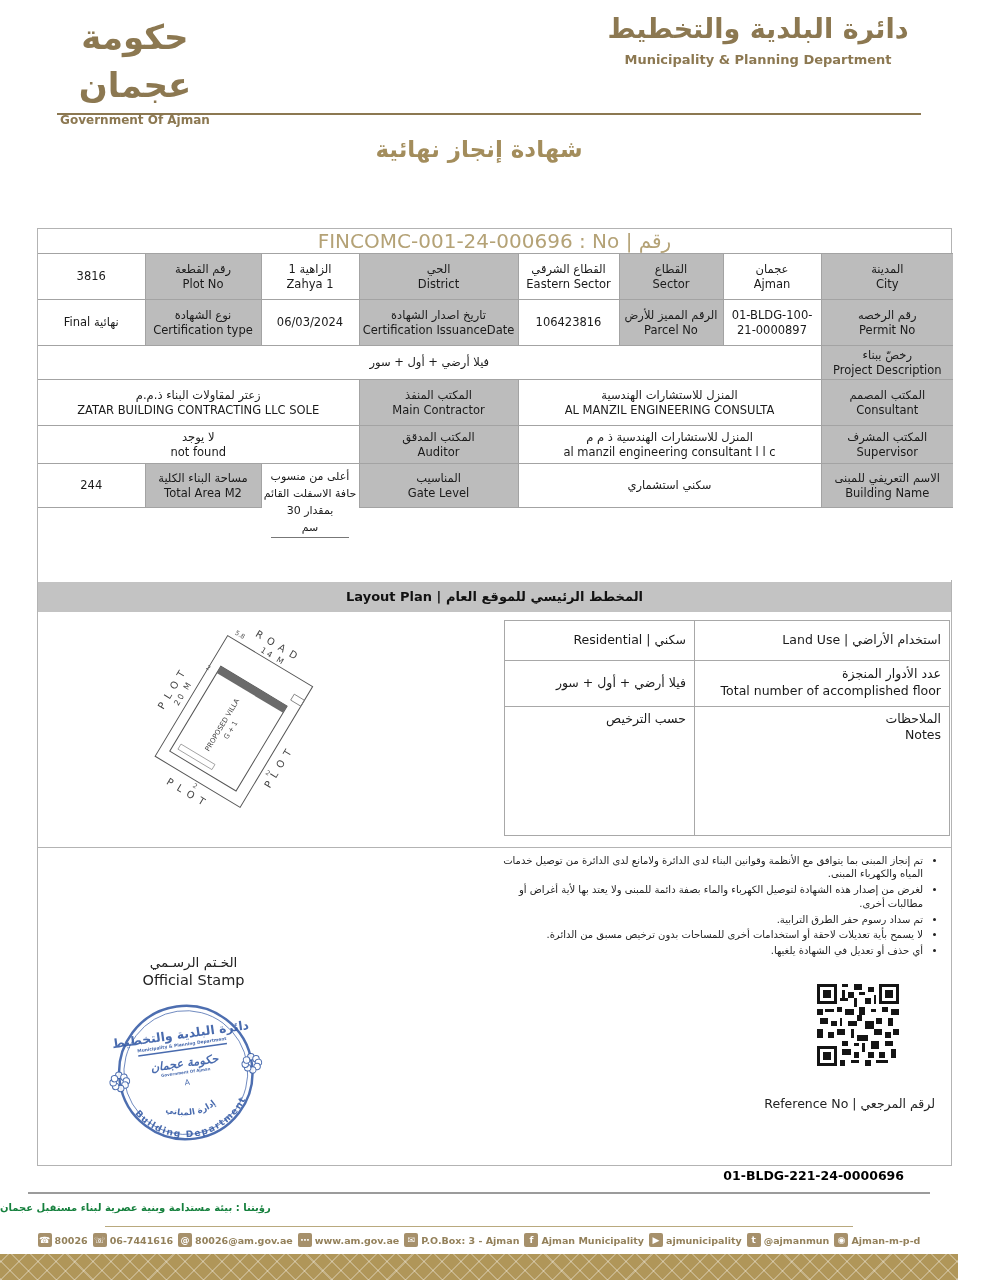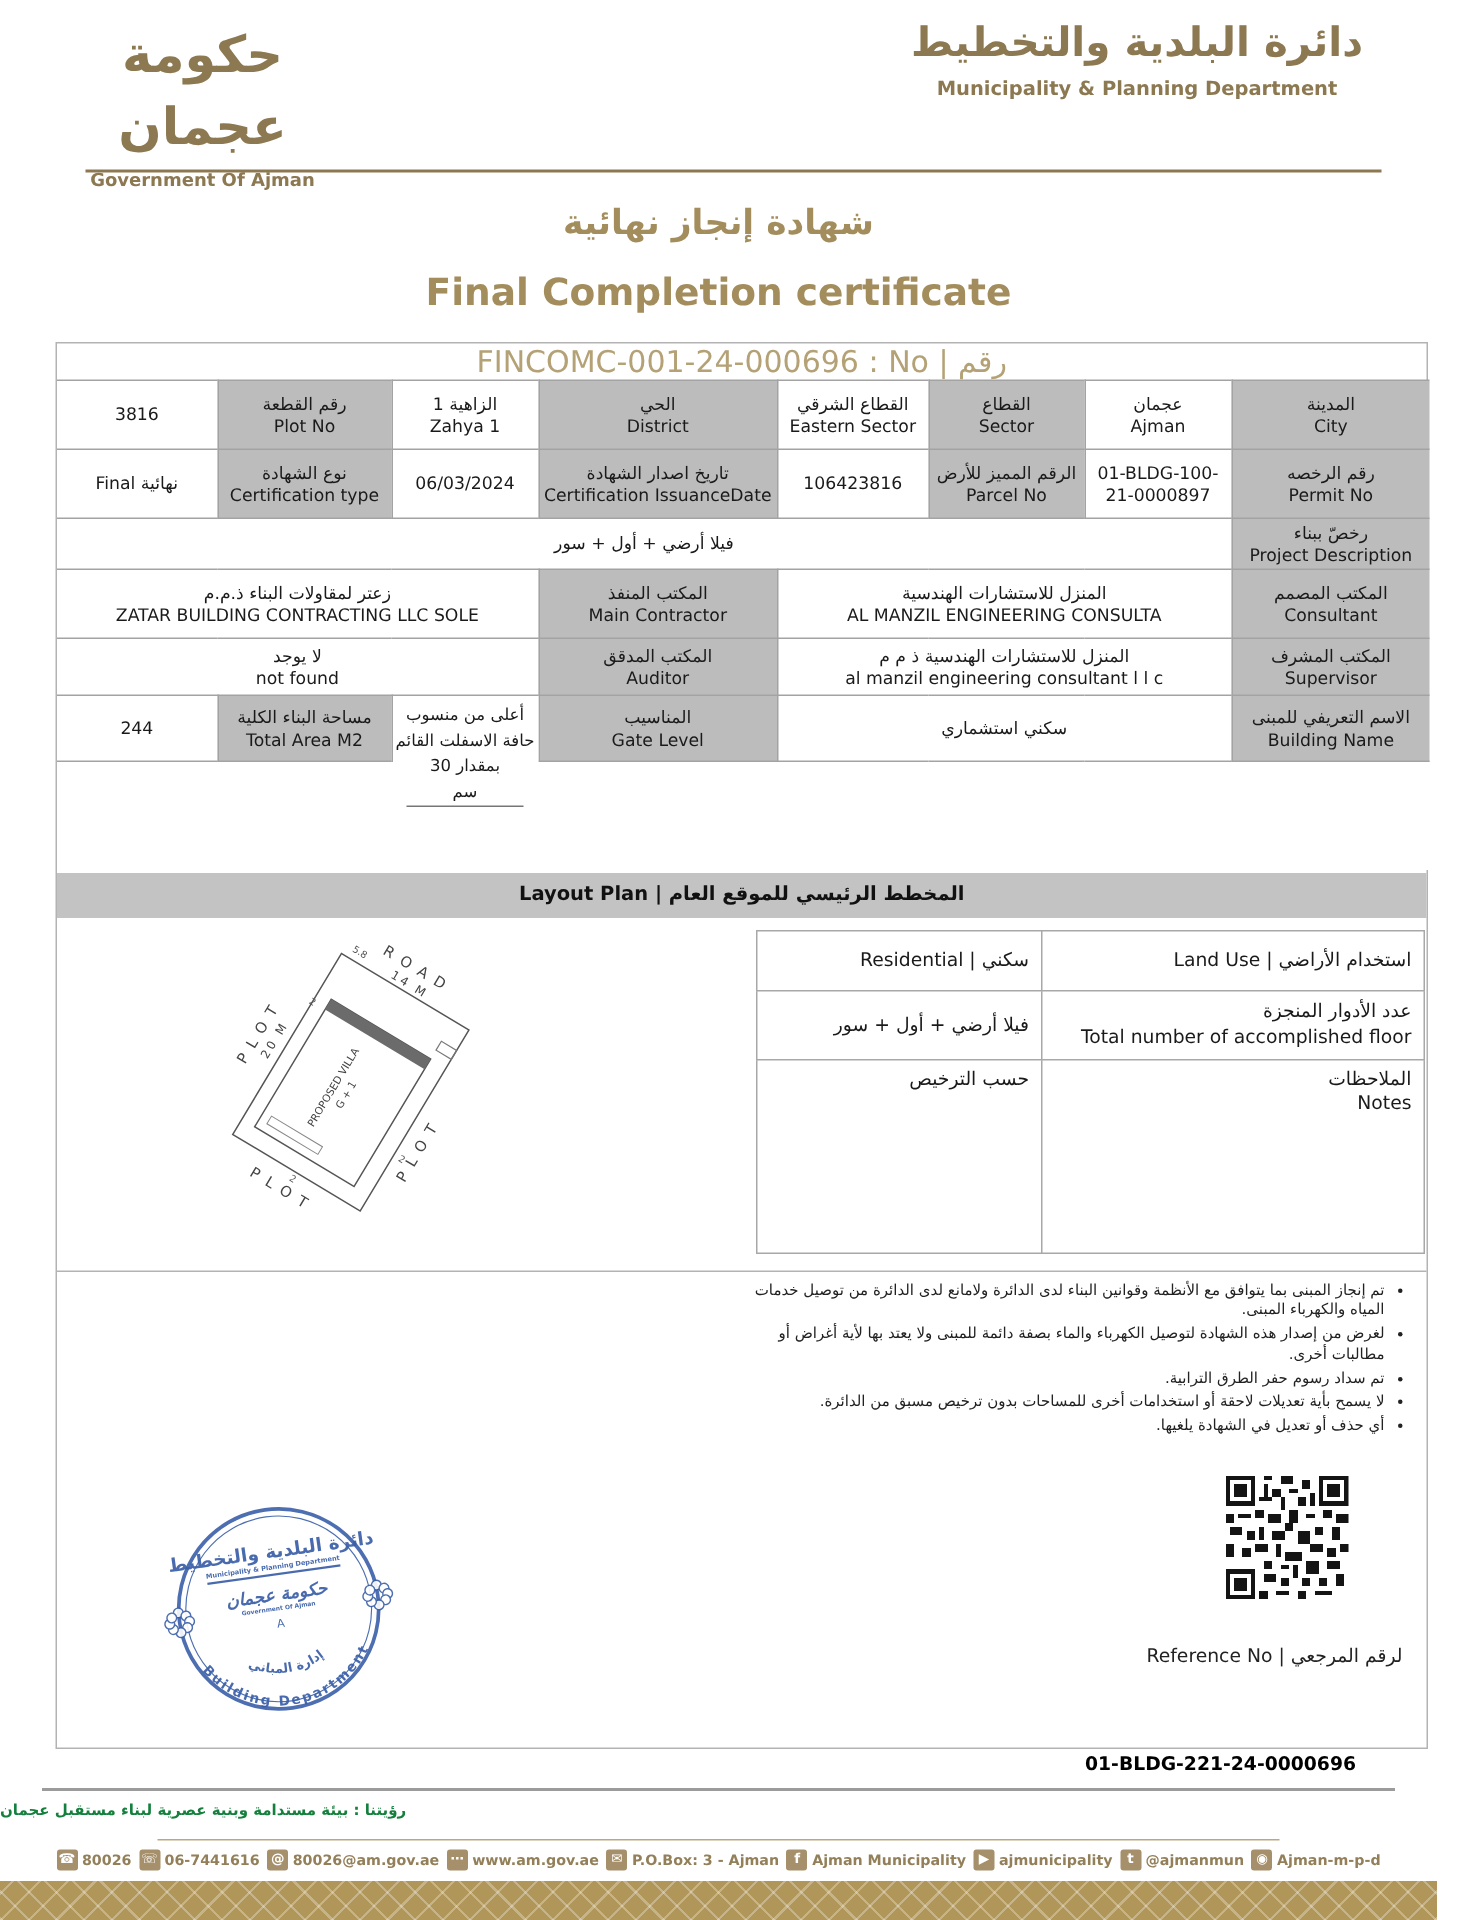--- a/index.html
+++ b/index.html
@@ -91,21 +91,20 @@
     <div class="logo-ar" dir="rtl">حكومة عجمان</div>
     <div class="logo-en">Government Of Ajman</div>
   </div>
   <div class="logo-right">
     <div class="logo-ar" dir="rtl">دائرة البلدية والتخطيط</div>
     <div class="logo-en">Municipality &amp; Planning Department</div>
   </div>
   <div class="gold-rule"></div>
 
   <div class="title-ar" dir="rtl">شهادة إنجاز نهائية</div>
-  <div class="title-en">Final Completion certificate</div>
 
   <div class="main-box">
     <div class="cert-no" dir="ltr">FINCOMC-001-24-000696 : No | رقم</div>
 
     <table class="info-table" dir="rtl">
       <colgroup>
         <col style="width:132px">
           <col style="width:98px">
           <col style="width:104px">
           <col style="width:101px">
@@ -295,20 +294,24 @@
 
     <ul class="bullets">
       <li>تم إنجاز المبنى بما يتوافق مع الأنظمة وقوانين البناء لدى الدائرة ولامانع لدى الدائرة من توصيل خدمات المياه والكهرباء المبنى.</li>
       <li>لغرض من إصدار هذه الشهادة لتوصيل الكهرباء والماء بصفة دائمة للمبنى ولا يعتد بها لأية أغراض أو مطالبات أخرى.</li>
       <li>تم سداد رسوم حفر الطرق الترابية.</li>
       <li>لا يسمح بأية تعديلات لاحقة أو استخدامات أخرى للمساحات بدون ترخيص مسبق من الدائرة.</li>
       <li>أي حذف أو تعديل في الشهادة يلغيها.</li>
     </ul>
 
     <div class="bottom-area">
+      <div class="stamp-label">
+        <div class="ar" dir="rtl">الخـتم الرسـمي</div>
+        <div class="en">Official Stamp</div>
+      </div>
 
       <svg class="stamp-svg" viewBox="0 0 210 175">
         <defs>
           <path id="arcEn" d="M 44 118 A 70 70 0 0 0 166 118"></path>
           <path id="arcAr" d="M 62 108 A 52 52 0 0 0 148 108"></path>
         </defs>
         <g stroke="#3a5fa8" fill="none" opacity="0.9">
           <circle cx="105" cy="86" r="70" stroke-width="2.6"></circle>
           <circle cx="105" cy="86" r="65" stroke-width="0.8"></circle>
         </g>

